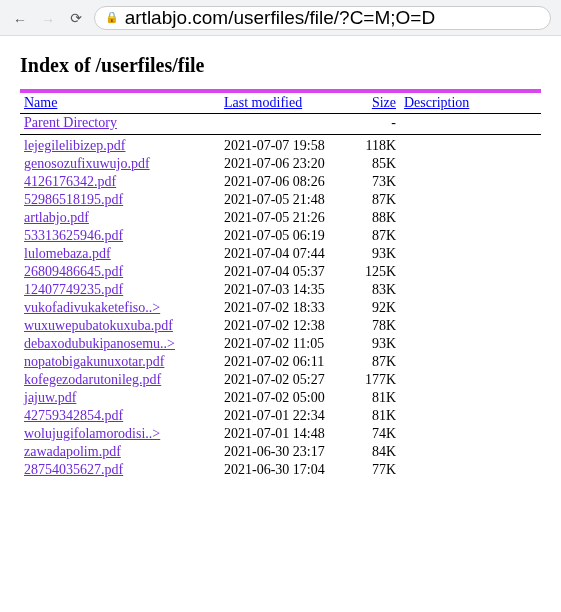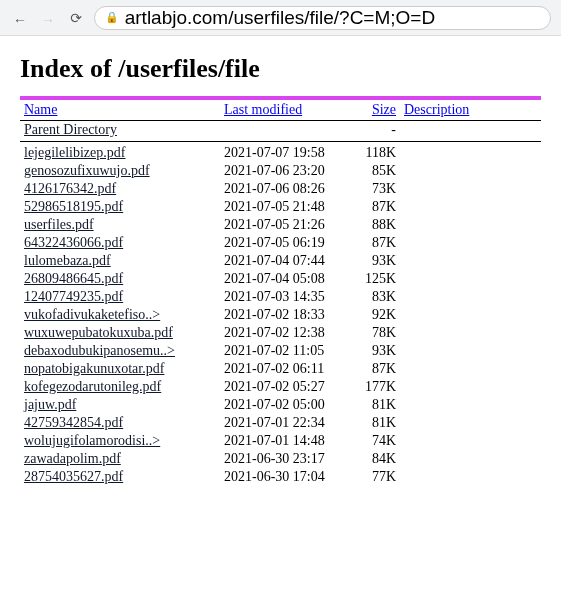--- a/index.html
+++ b/index.html
@@ -64,21 +64,21 @@
       font-size: 19px;
       font-family: Arial, sans-serif;
       color: #000;
     }
 
     .page-content {
       padding: 10px 20px 20px 20px;
     }
 
     .page-title {
-      font-size: 26px;
+      font-size: 20px;
       font-weight: bold;
       font-family: Times New Roman, serif;
       margin-bottom: 12px;
       margin-top: 8px;
     }
 
     table {
       width: 100%;
       border-collapse: collapse;
     }
@@ -95,21 +95,21 @@
       color: #00e;
       text-decoration: underline;
       cursor: pointer;
     }
     thead th.right { text-align: right; }
     tbody tr td {
       padding: 1px 4px;
       white-space: nowrap;
     }
     tbody tr td a {
-      color: #0f172a;
+      color: #6d28d9;
       text-decoration: underline;
       cursor: pointer;
     }
     .col-name { width: 200px; }
     .col-modified { width: 130px; }
     .col-size { width: 50px; text-align: right; }
     .col-desc { text-align: left; }
 
     .divider {
       border: none;
@@ -180,40 +180,40 @@
           <td class="col-size" style="text-align: right;">73K</td>
           <td class="col-desc"></td>
         </tr>
         <tr>
           <td class="col-name"><a href="#">52986518195.pdf</a></td>
           <td class="col-modified">2021-07-05 21:48</td>
           <td class="col-size" style="text-align: right;">87K</td>
           <td class="col-desc"></td>
         </tr>
         <tr>
-          <td class="col-name"><a href="#">userfiles.pdf</a></td>
+          <td class="col-name"><a href="#">artlabjo.pdf</a></td>
           <td class="col-modified">2021-07-05 21:26</td>
           <td class="col-size" style="text-align: right;">88K</td>
           <td class="col-desc"></td>
         </tr>
         <tr>
-          <td class="col-name"><a href="#">64322436066.pdf</a></td>
+          <td class="col-name"><a href="#">53313625946.pdf</a></td>
           <td class="col-modified">2021-07-05 06:19</td>
           <td class="col-size" style="text-align: right;">87K</td>
           <td class="col-desc"></td>
         </tr>
         <tr>
           <td class="col-name"><a href="#">lulomebaza.pdf</a></td>
           <td class="col-modified">2021-07-04 07:44</td>
           <td class="col-size" style="text-align: right;">93K</td>
           <td class="col-desc"></td>
         </tr>
         <tr>
           <td class="col-name"><a href="#">26809486645.pdf</a></td>
-          <td class="col-modified">2021-07-04 05:08</td>
+          <td class="col-modified">2021-07-04 05:37</td>
           <td class="col-size" style="text-align: right;">125K</td>
           <td class="col-desc"></td>
         </tr>
         <tr>
           <td class="col-name"><a href="#">12407749235.pdf</a></td>
           <td class="col-modified">2021-07-03 14:35</td>
           <td class="col-size" style="text-align: right;">83K</td>
           <td class="col-desc"></td>
         </tr>
         <tr>

